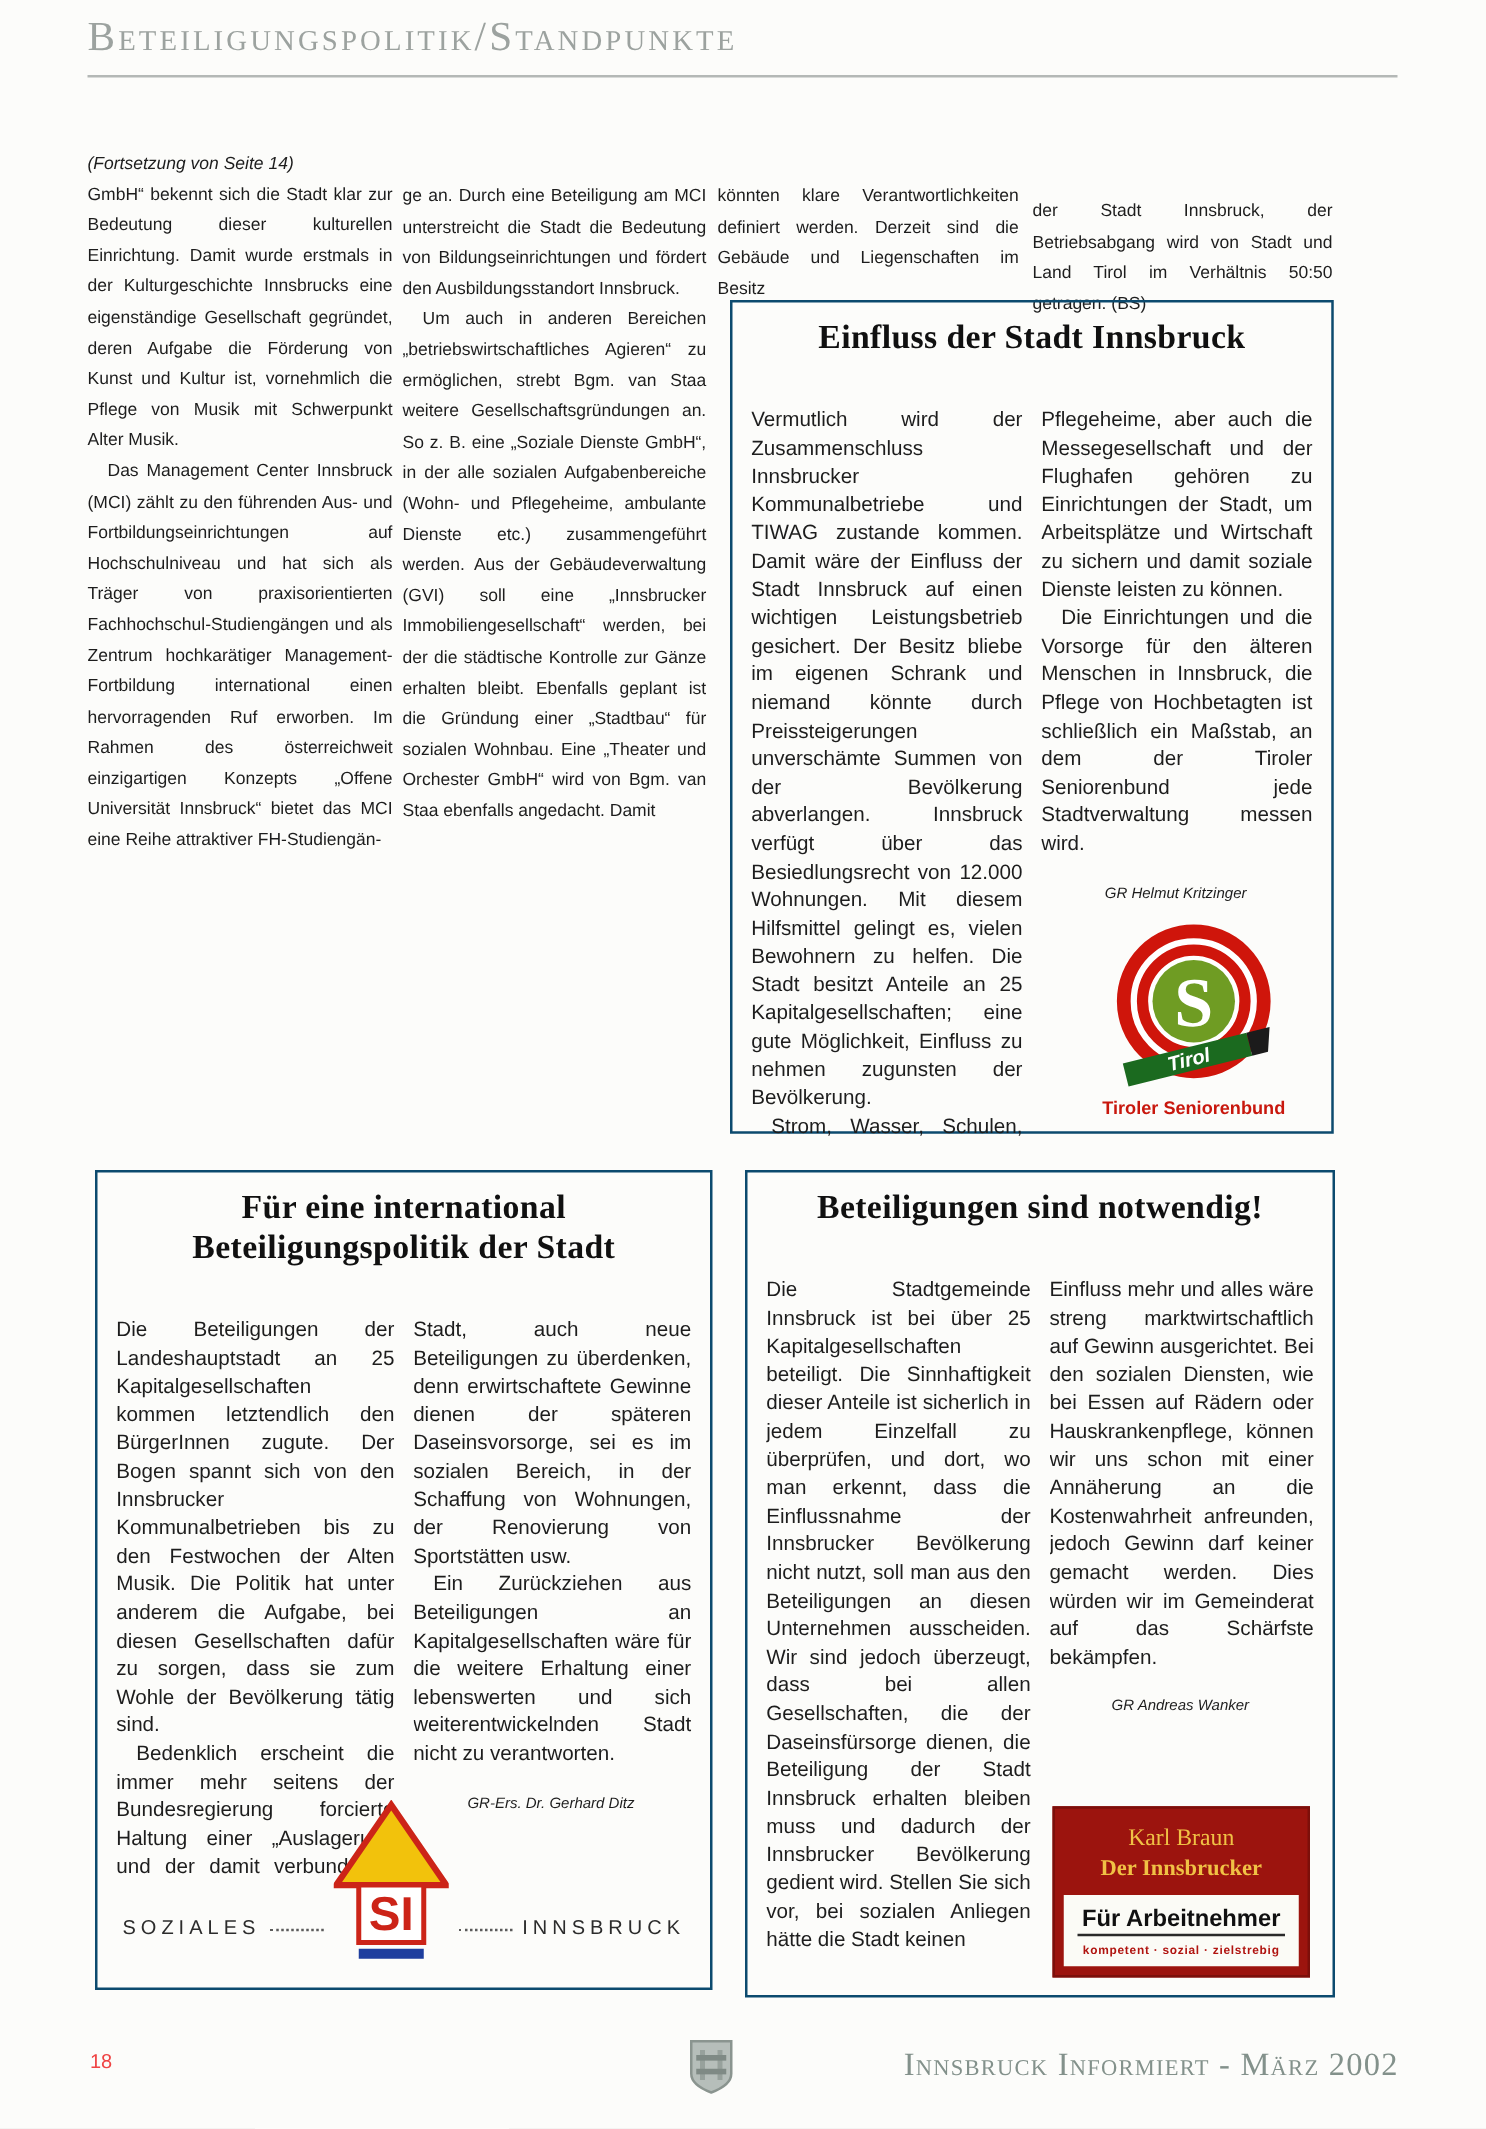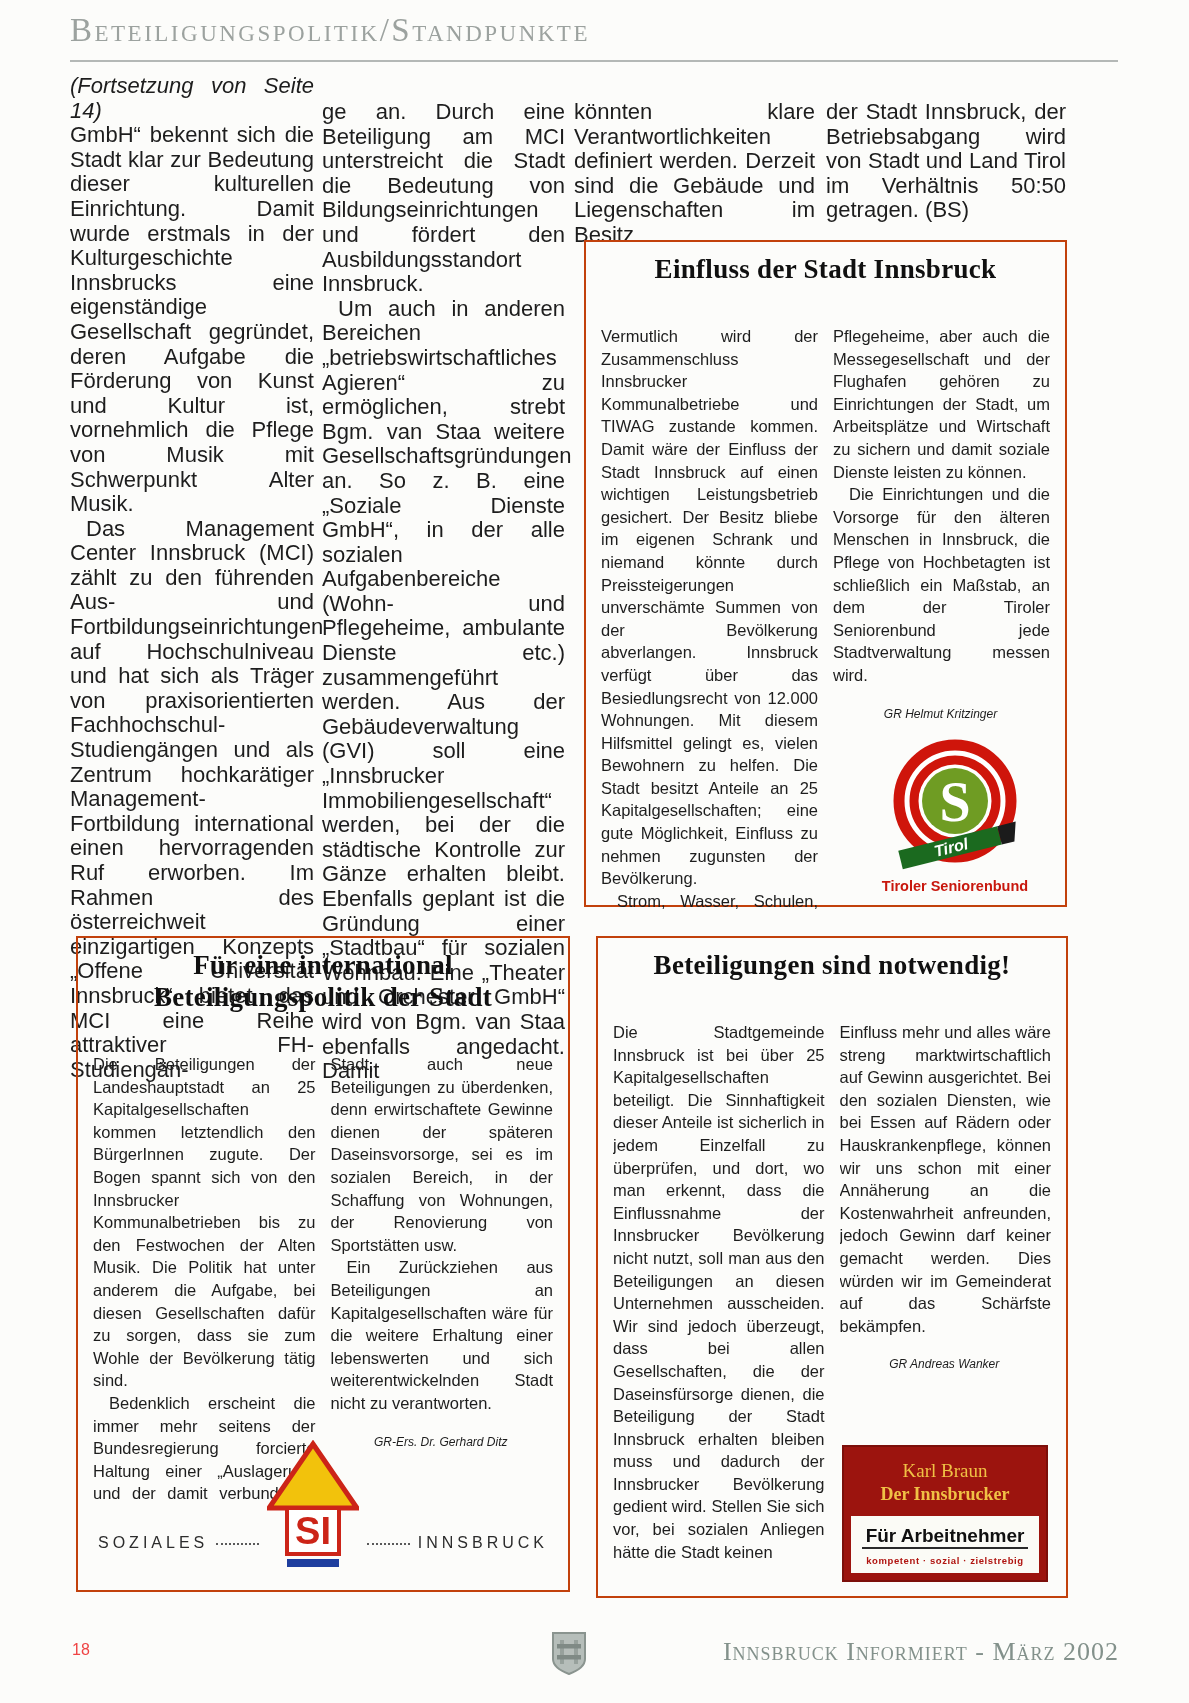--- a/index.html
+++ b/index.html
@@ -11,31 +11,31 @@
 
   
   .section-heading {
     position:absolute; left:70px; top:12px; margin:0;
     font-family:Liberation Serif, serif; font-weight:400;
     font-variant:small-caps; letter-spacing:2.5px; font-size:33px; color:#9ca29f;
   }
   .header-rule { position:absolute; left:70px; top:60px; width:1048px; height:2px; background:#b4b8b6; }
 
   
-  .col { position:absolute; text-align:justify; font-size:22px; line-height:24.6px; }
+  .col { position:absolute; text-align:justify; font-size:14px; line-height:24.6px;margin-top:44px; }
   .col p, .bcol p { margin:0; }
   p.ind { text-indent:16px; }
   .note { font-style:italic; }
   .col-1 { left:70px;  top:74px;  width:244px; }
   .col-2 { left:322px; top:100px; width:243px; }
   .col-3 { left:574px; top:100px; width:241px; }
-  .col-4 { left:826px; top:100px; width:240px; }
+  .col-4 { left:826px; top:112px; width:240px; }
 
   
-  .framed { position:absolute; border:2px solid #c2410c; }
+  .framed { position:absolute; border:2px solid #0c4a6e; }
   .framed h2 {
     margin:11px 12px 7px; text-align:center;
     font-family:"Liberation Serif","DejaVu Serif",serif; font-size:27px;
     letter-spacing:0.3px; color:#101010; line-height:32px;
   }
   .bcols { display:flex; gap:15px; padding:2px 15px 0; }
   .bcol { flex:1; text-align:justify; font-size:16.5px; line-height:22.6px; overflow:hidden;margin-top:31px; }
   .sig { font-style:italic; text-align:center; padding:16px 2px 0 0; font-size:12px; }
 
   .box-einfluss  { left:584px; top:240px; width:479px; height:663px; }

